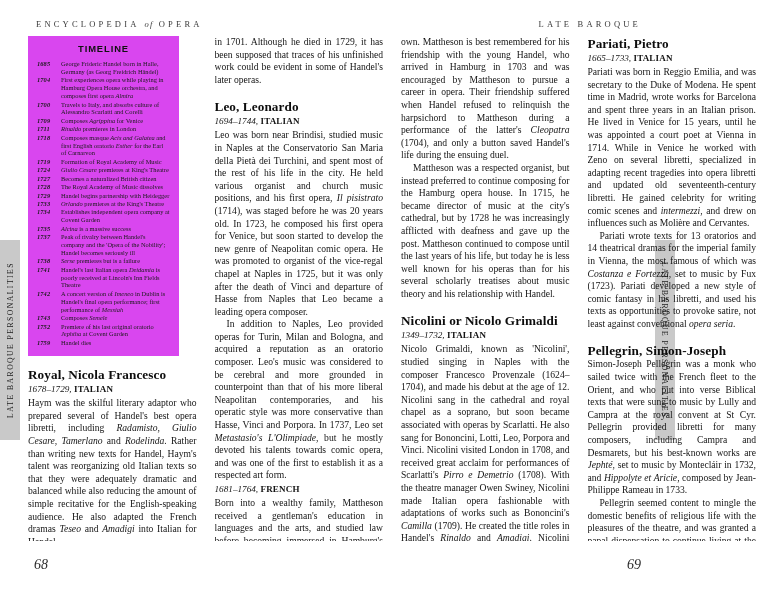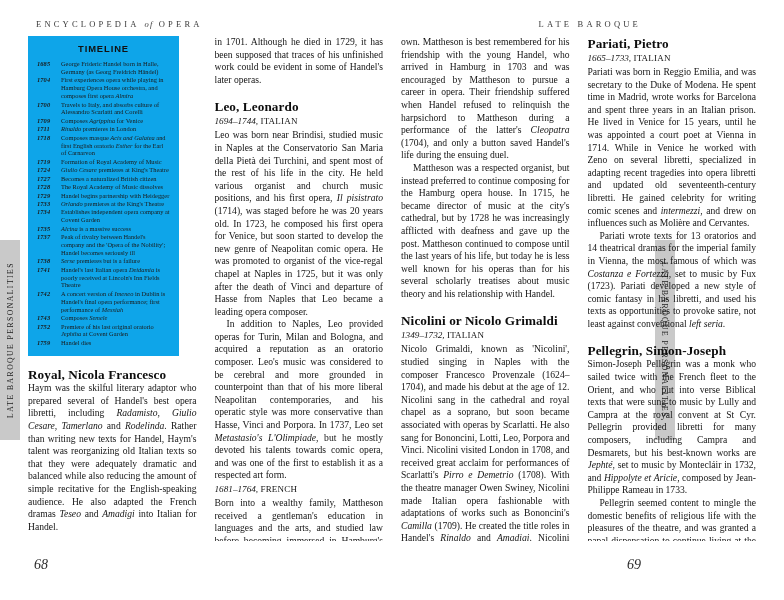--- a/index.html
+++ b/index.html
@@ -117,29 +117,29 @@
     margin: 1px 0 2px 0;
     font-size: 9.2px;
     line-height: 12px;
     color: #141414;
   }
   .lifespan .dates {
     font-style: italic;
   }
   .lifespan .nat {
     font-variant: small-caps;
-    font-weight: normal;
+    font-weight: bold;
     letter-spacing: 0.2px;
     font-size: 9px;
   }
   .it { font-style: italic; }
 
   
   .timeline {
-    background: #0ea5e9;
+    background: #d946ef;
     padding: 7px 9px 9px 9px;
     margin: 0 0 11px 0;
     width: 151px;
     box-sizing: border-box;
   }
   .timeline-title {
     text-align: center;
     font-family: "Liberation Sans", sans-serif;
     font-weight: bold;
     font-size: 9.4px;
@@ -271,20 +271,24 @@
               <div class="tl-text">Premiere of his last original oratorio <i>Jephtha</i> at Covent Garden</div>
             </div>
             <div class="tl-row">
               <div class="tl-year">1759</div>
               <div class="tl-text">Handel dies</div>
             </div>
           </div>
       </div>
 
       <h2 class="entry first">Royal, Nicola Francesco</h2>
+      <div class="lifespan">
+        <span class="dates">1678–1729,</span>
+        <span class="nat">ITALIAN</span>
+      </div>
       <p class="body">Haym was the skilful literary adaptor who prepared several of Handel's best opera libretti, including <i>Radamisto</i>, <i>Giulio Cesare</i>, <i>Tamerlano</i> and <i>Rodelinda</i>. Rather than writing new texts for Handel, Haym's talent was reorganizing old Italian texts so that they were adequately dramatic and balanced while also reducing the amount of simple recitative for the English-speaking audience. He also adapted the French dramas <i>Teseo</i> and <i>Amadigi</i> into Italian for Handel.</p>
 
     </div>
 
     <div class="col">
       <p class="body">in 1701. Although he died in 1729, it has been supposed that traces of his unfinished work could be evident in some of Handel's later operas.</p>
 
       <h2 class="entry">Leo, Leonardo</h2>
       <div class="lifespan">
         <span class="dates">1694–1744,</span>
@@ -312,21 +316,21 @@
       <p class="body">Nicolo Grimaldi, known as 'Nicolini', studied singing in Naples with the composer Francesco Provenzale (1624–1704), and made his debut at the age of 12. Nicolini sang in the cathedral and royal chapel as a soprano, but soon became associated with operas by Scarlatti. He also sang for Bononcini, Lotti, Leo, Porpora and Vinci. Nicolini visited London in 1708, and received great acclaim for performances of Scarlatti's <i>Pirro e Demetrio</i> (1708). With the theatre manager Owen Swiney, Nicolini made Italian opera fashionable with adaptations of works such as Bononcini's <i>Camilla</i> (1709). He created the title roles in Handel's <i>Rinaldo</i> and <i>Amadigi</i>. Nicolini left London in 1717, although during the mid-1720s Swiney repeatedly attempted to influence the Royal Academy into engaging him once more. He remained active until his death, which occurred in Naples during the rehearsals of Pergolesi's first opera  (1732).</p>
     </div>
 
     <div class="col">
       <h2 class="entry first">Pariati, Pietro</h2>
       <div class="lifespan">
         <span class="dates">1665–1733,</span>
         <span class="nat">ITALIAN</span>
       </div>
       <p class="body">Pariati was born in Reggio Emilia, and was secretary to the Duke of Modena. He spent time in Madrid, wrote works for Barcelona and spent three years in an Italian prison. He lived in Venice for 15 years, until he was appointed a court poet at Vienna in 1714. While in Venice he worked with Zeno on several libretti, specialized in adapting recent tragedies into opera libretti and updated old seventeenth-century libretti. He gained celebrity for writing comic scenes and <i>intermezzi</i>, and drew on influences such as Molière and Cervantes.</p>
-      <p class="body">Pariati wrote texts for 13 oratorios and 14 theatrical dramas for the imperial family in Vienna, the most famous of which was <i>Costanza e Fortezza</i>, set to music by Fux (1723). Pariati developed a new style of comic fantasy in his libretti, and used his texts as opportunities to provoke satire, not least against conventional <i>left seria</i>.</p>
+      <p class="body">Pariati wrote texts for 13 oratorios and 14 theatrical dramas for the imperial family in Vienna, the most famous of which was <i>Costanza e Fortezza</i>, set to music by Fux (1723). Pariati developed a new style of comic fantasy in his libretti, and used his texts as opportunities to provoke satire, not least against conventional <i>opera seria</i>.</p>
 
       <h2 class="entry">Pellegrin, Simon-Joseph</h2>
       <p class="body">Simon-Joseph Pellegrin was a monk who sailed twice with the French fleet to the Orient, and who put into verse Biblical texts that were sung to music by Lully and Campra at the royal convent at St Cyr. Pellegrin provided libretti for many composers, including Campra and Desmarets, but his best-known works are <i>Jephté</i>, set to music by Montecláir in 1732, and <i>Hippolyte et Aricie</i>, composed by Jean-Philippe Rameau in 1733.</p>
       <p class="body">Pellegrin seemed content to mingle the domestic benefits of religious life with the pleasures of the theatre, and was granted a papal dispensation to continue living at the Cluny Monastery while providing texts for the comedies and tragedies that were performed in Paris, until he was eventually excommunicated.</p>
     </div>
 
   </div>
 </div>
 
 </body></html>

